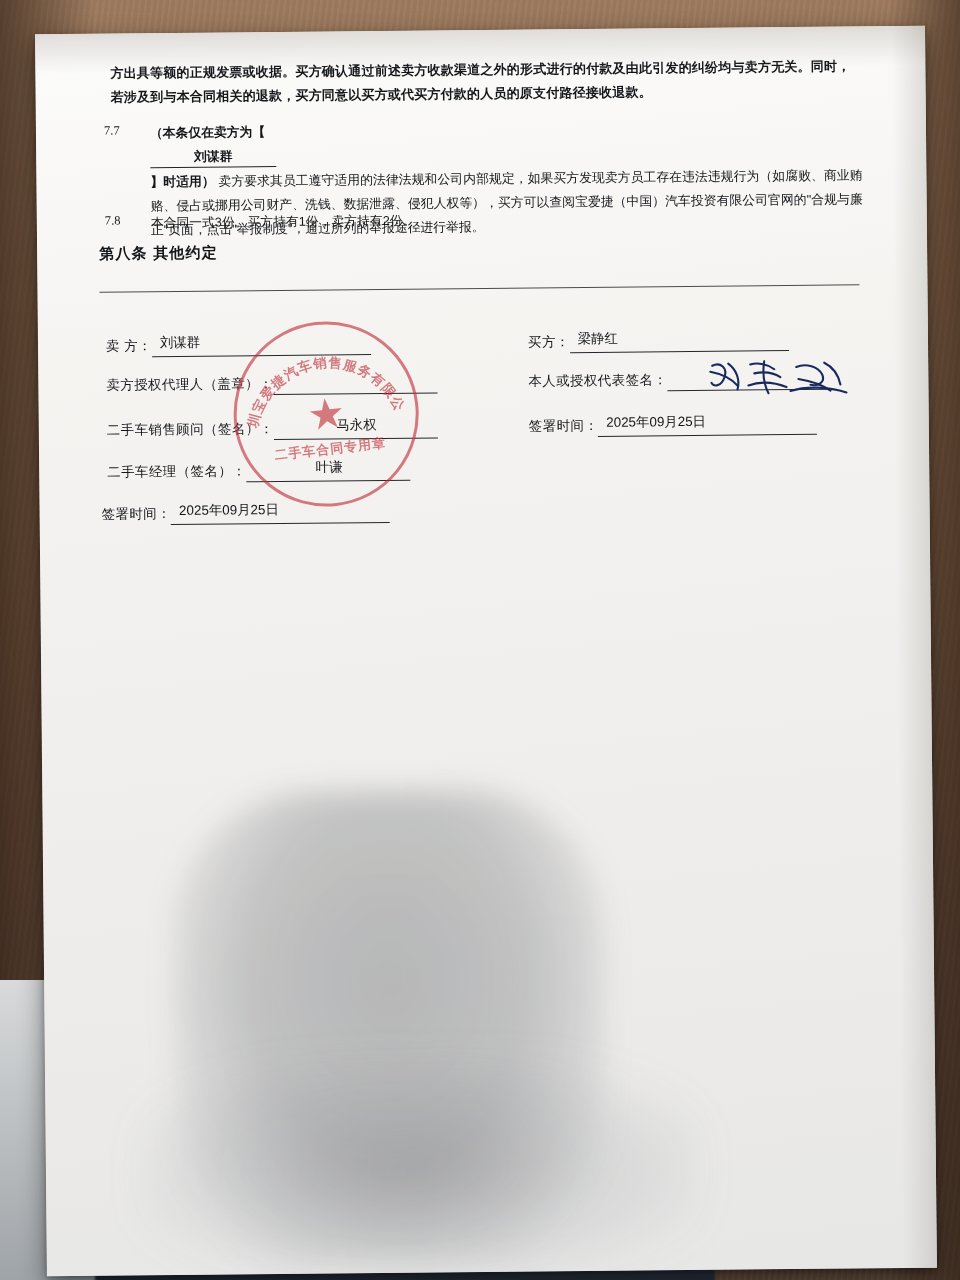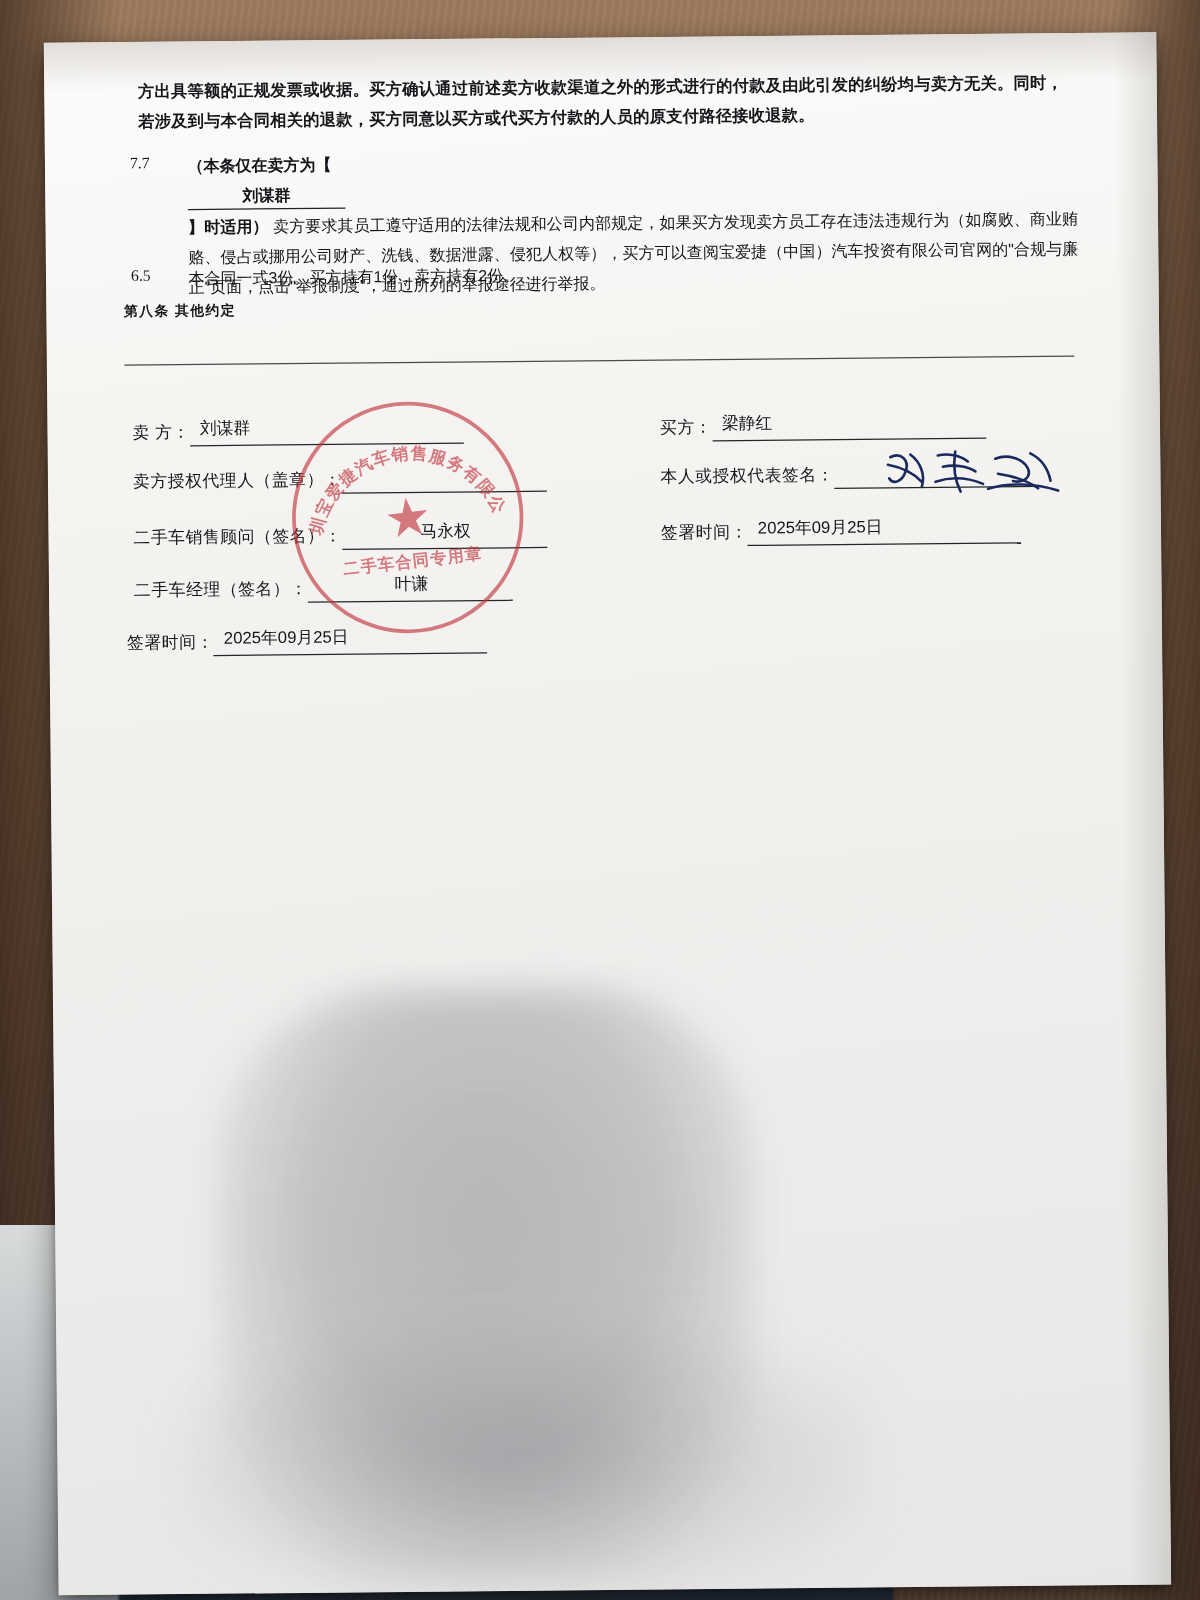--- a/index.html
+++ b/index.html
@@ -174,21 +174,21 @@
   }
   .c77 .normal { font-weight: normal; }
 
   .c78 { left: 68px; top: 178px; width: 700px; }
   .c78 .body { font-weight: normal; }
 
   .section-title {
     position: absolute;
     left: 62px;
     top: 208px;
-    font-size: 11px;
+    font-size: 15px;
     font-weight: bold;
     letter-spacing: 1.2px;
   }
 
   .rule {
     position: absolute;
     left: 62px;
     top: 258px;
     width: 760px;
     border-top: 1px solid #4a4a4a;
@@ -305,21 +305,21 @@
         <div class="num">7.7</div>
         <div class="body">
           <span>（本条仅在卖方为【</span><br>
           <span class="fieldline">刘谋群</span><br>
           <span>】时适用）</span>
           <span class="normal">卖方要求其员工遵守适用的法律法规和公司内部规定，如果买方发现卖方员工存在违法违规行为（如腐败、商业贿赂、侵占或挪用公司财产、洗钱、数据泄露、侵犯人权等），买方可以查阅宝爱捷（中国）汽车投资有限公司官网的"合规与廉正"页面，点击"举报制度"，通过所列的举报途径进行举报。</span>
         </div>
       </div>
 
       <div class="clause c78">
-        <div class="num">6.5</div>
+        <div class="num">7.8</div>
         <div class="body">本合同一式3份。买方持有1份，卖方持有2份。</div>
       </div>
 
       <div class="section-title">第八条 其他约定</div>
 
       <div class="rule"></div>
 
       <div class="sig-row L1">
         <span class="label">卖 方：</span>
         <span class="val wide">刘谋群</span>

